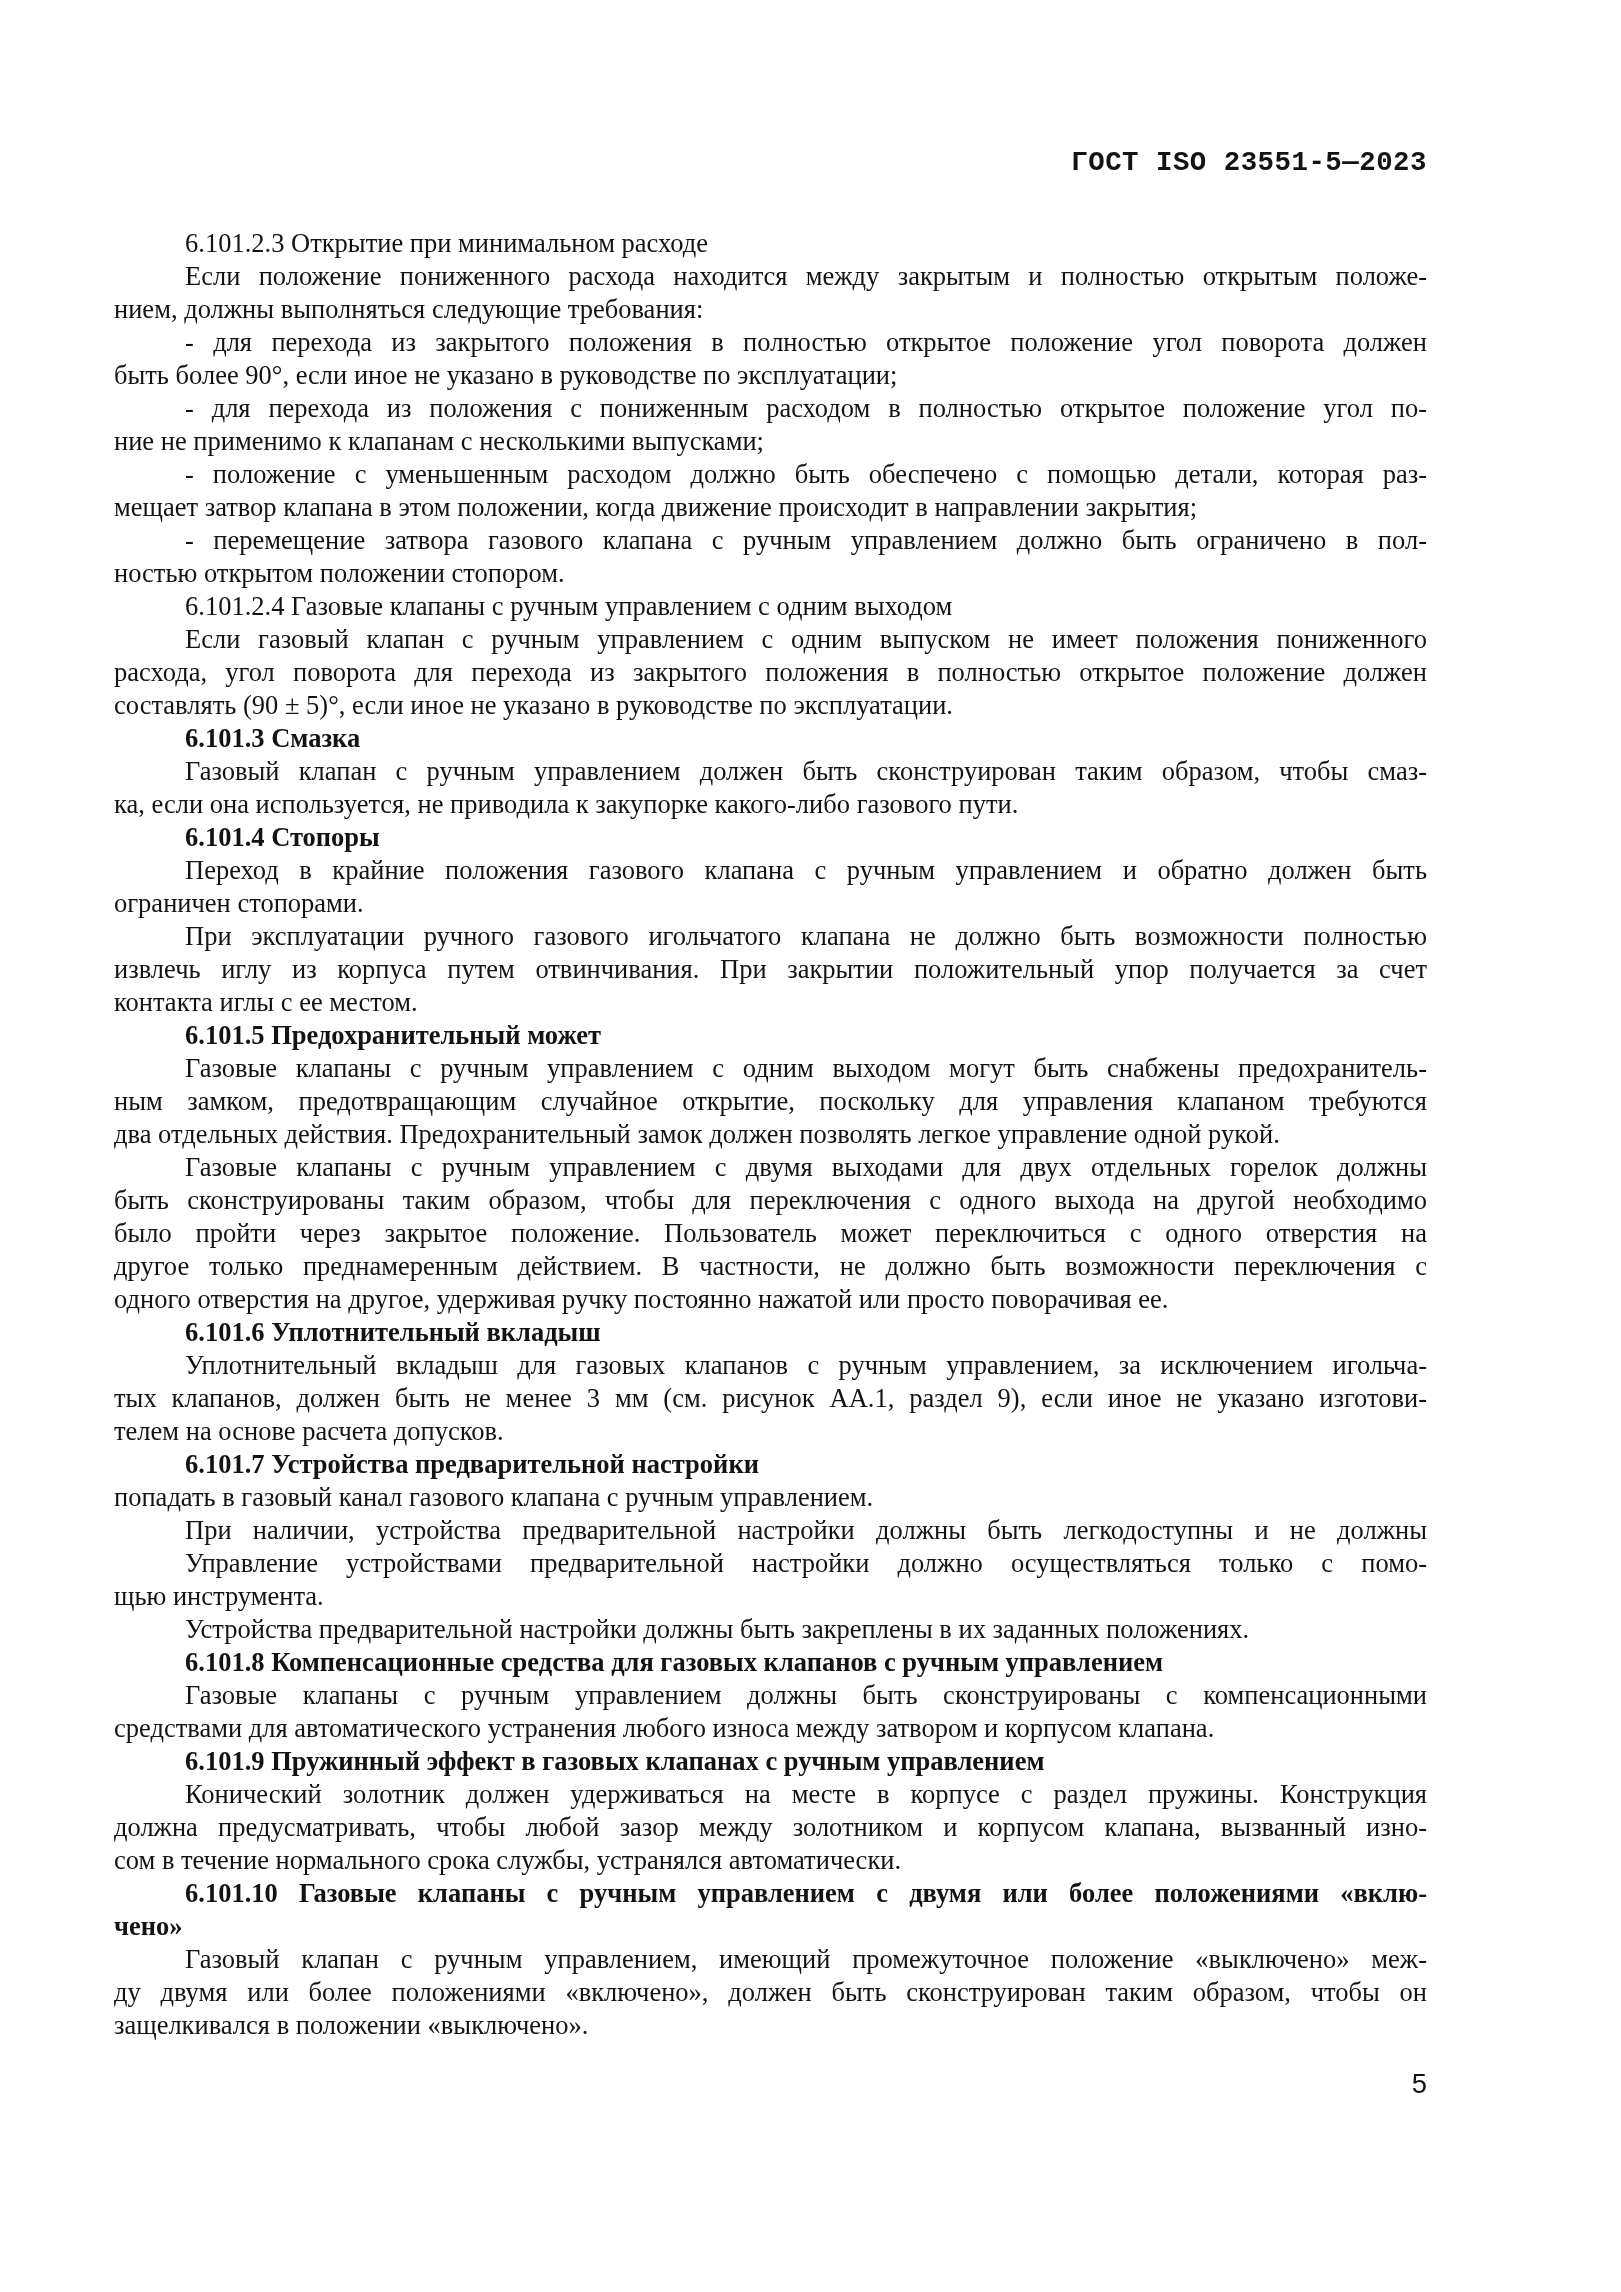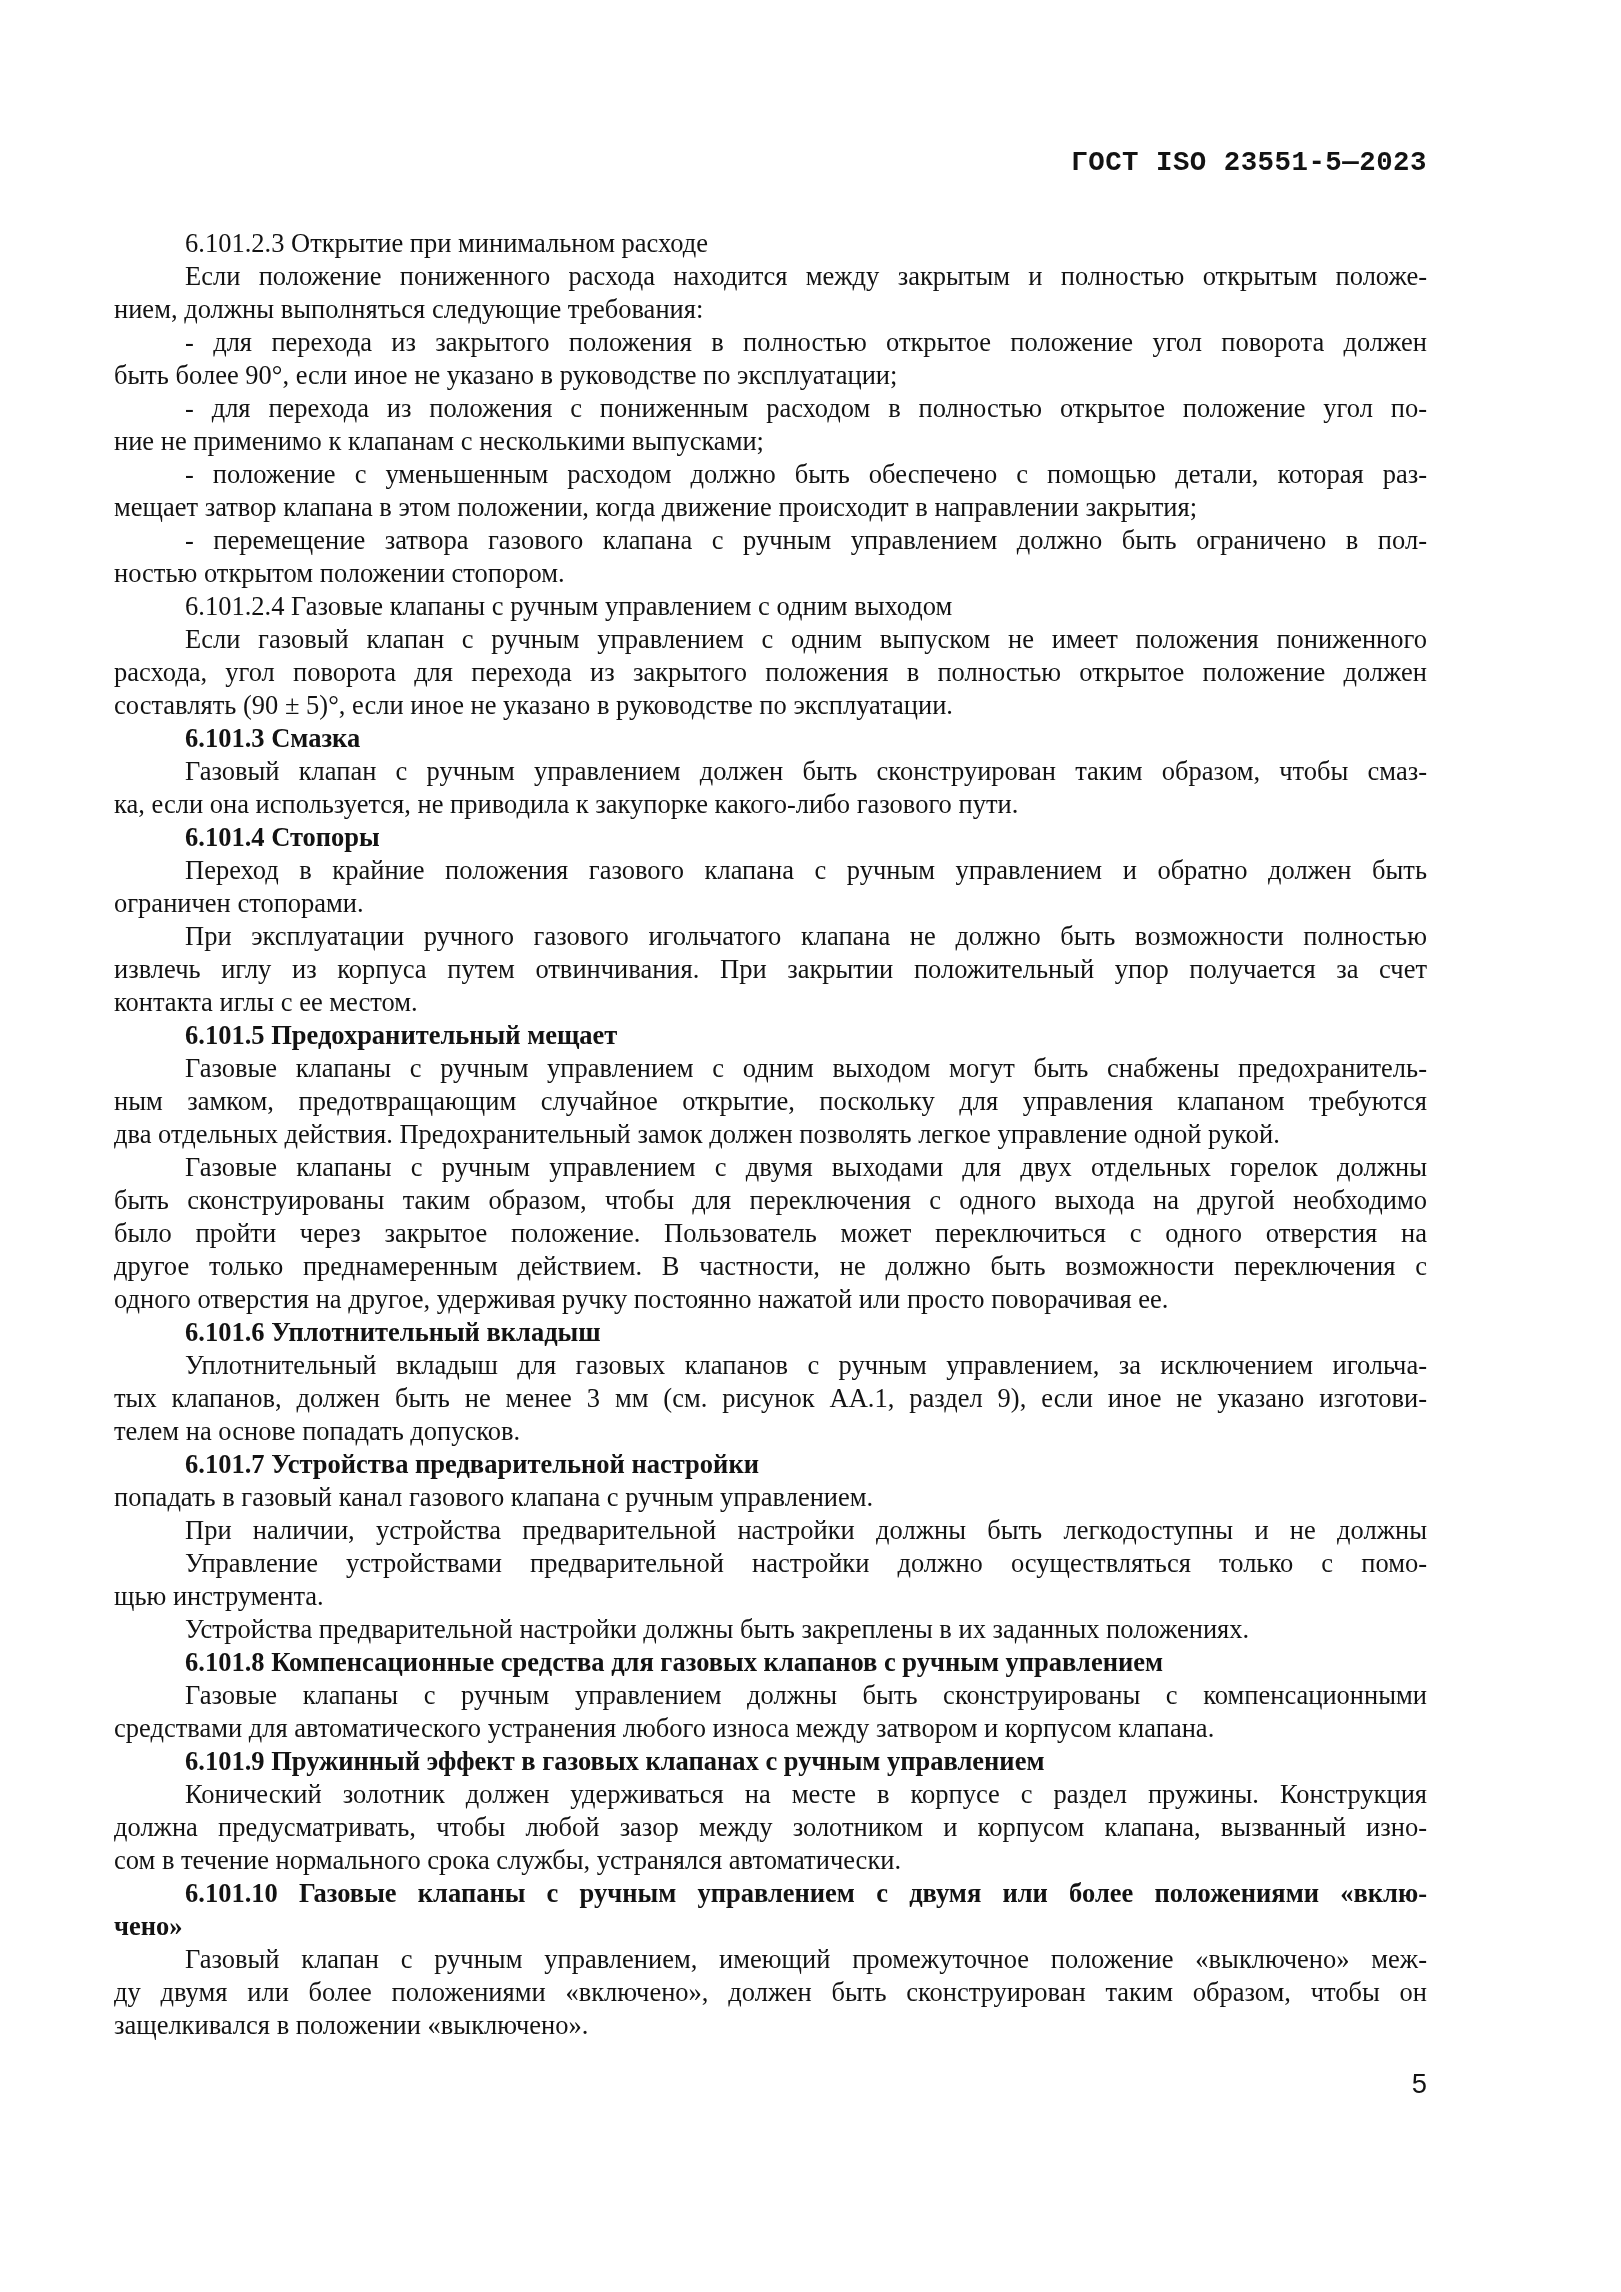--- a/index.html
+++ b/index.html
@@ -87,33 +87,33 @@
       <div class="ln">составлять (90 ± 5)°, если иное не указано в руководстве по эксплуатации.</div>
       <div class="ln b ind">6.101.3 Смазка</div>
       <div class="ln ind j">Газовый клапан с ручным управлением должен быть сконструирован таким образом, чтобы смаз-</div>
       <div class="ln">ка, если она используется, не приводила к закупорке какого-либо газового пути.</div>
       <div class="ln b ind">6.101.4 Стопоры</div>
       <div class="ln ind j">Переход в крайние положения газового клапана с ручным управлением и обратно должен быть</div>
       <div class="ln">ограничен стопорами.</div>
       <div class="ln ind j">При эксплуатации ручного газового игольчатого клапана не должно быть возможности полностью</div>
       <div class="ln j">извлечь иглу из корпуса путем отвинчивания. При закрытии положительный упор получается за счет</div>
       <div class="ln">контакта иглы с ее местом.</div>
-      <div class="ln b ind">6.101.5 Предохранительный мещает</div>
+      <div class="ln b ind">6.101.5 Предохранительный может</div>
       <div class="ln ind j">Газовые клапаны с ручным управлением с одним выходом могут быть снабжены предохранитель-</div>
       <div class="ln j">ным замком, предотвращающим случайное открытие, поскольку для управления клапаном требуются</div>
       <div class="ln">два отдельных действия. Предохранительный замок должен позволять легкое управление одной рукой.</div>
       <div class="ln ind j">Газовые клапаны с ручным управлением с двумя выходами для двух отдельных горелок должны</div>
       <div class="ln j">быть сконструированы таким образом, чтобы для переключения с одного выхода на другой необходимо</div>
       <div class="ln j">было пройти через закрытое положение. Пользователь может переключиться с одного отверстия на</div>
       <div class="ln j">другое только преднамеренным действием. В частности, не должно быть возможности переключения с</div>
       <div class="ln">одного отверстия на другое, удерживая ручку постоянно нажатой или просто поворачивая ее.</div>
       <div class="ln b ind">6.101.6 Уплотнительный вкладыш</div>
       <div class="ln ind j">Уплотнительный вкладыш для газовых клапанов с ручным управлением, за исключением игольча-</div>
       <div class="ln j">тых клапанов, должен быть не менее 3 мм (см. рисунок АА.1, раздел 9), если иное не указано изготови-</div>
-      <div class="ln">телем на основе попадать допусков.</div>
+      <div class="ln">телем на основе расчета допусков.</div>
       <div class="ln b ind">6.101.7 Устройства предварительной настройки</div>
       <div class="ln">попадать в газовый канал газового клапана с ручным управлением.</div>
       <div class="ln ind j">При наличии, устройства предварительной настройки должны быть легкодоступны и не должны</div>
       <div class="ln ind j">Управление устройствами предварительной настройки должно осуществляться только с помо-</div>
       <div class="ln">щью инструмента.</div>
       <div class="ln ind">Устройства предварительной настройки должны быть закреплены в их заданных положениях.</div>
       <div class="ln b ind">6.101.8 Компенсационные средства для газовых клапанов с ручным управлением</div>
       <div class="ln ind j">Газовые клапаны с ручным управлением должны быть сконструированы с компенсационными</div>
       <div class="ln">средствами для автоматического устранения любого износа между затвором и корпусом клапана.</div>
       <div class="ln b ind">6.101.9 Пружинный эффект в газовых клапанах с ручным управлением</div>

